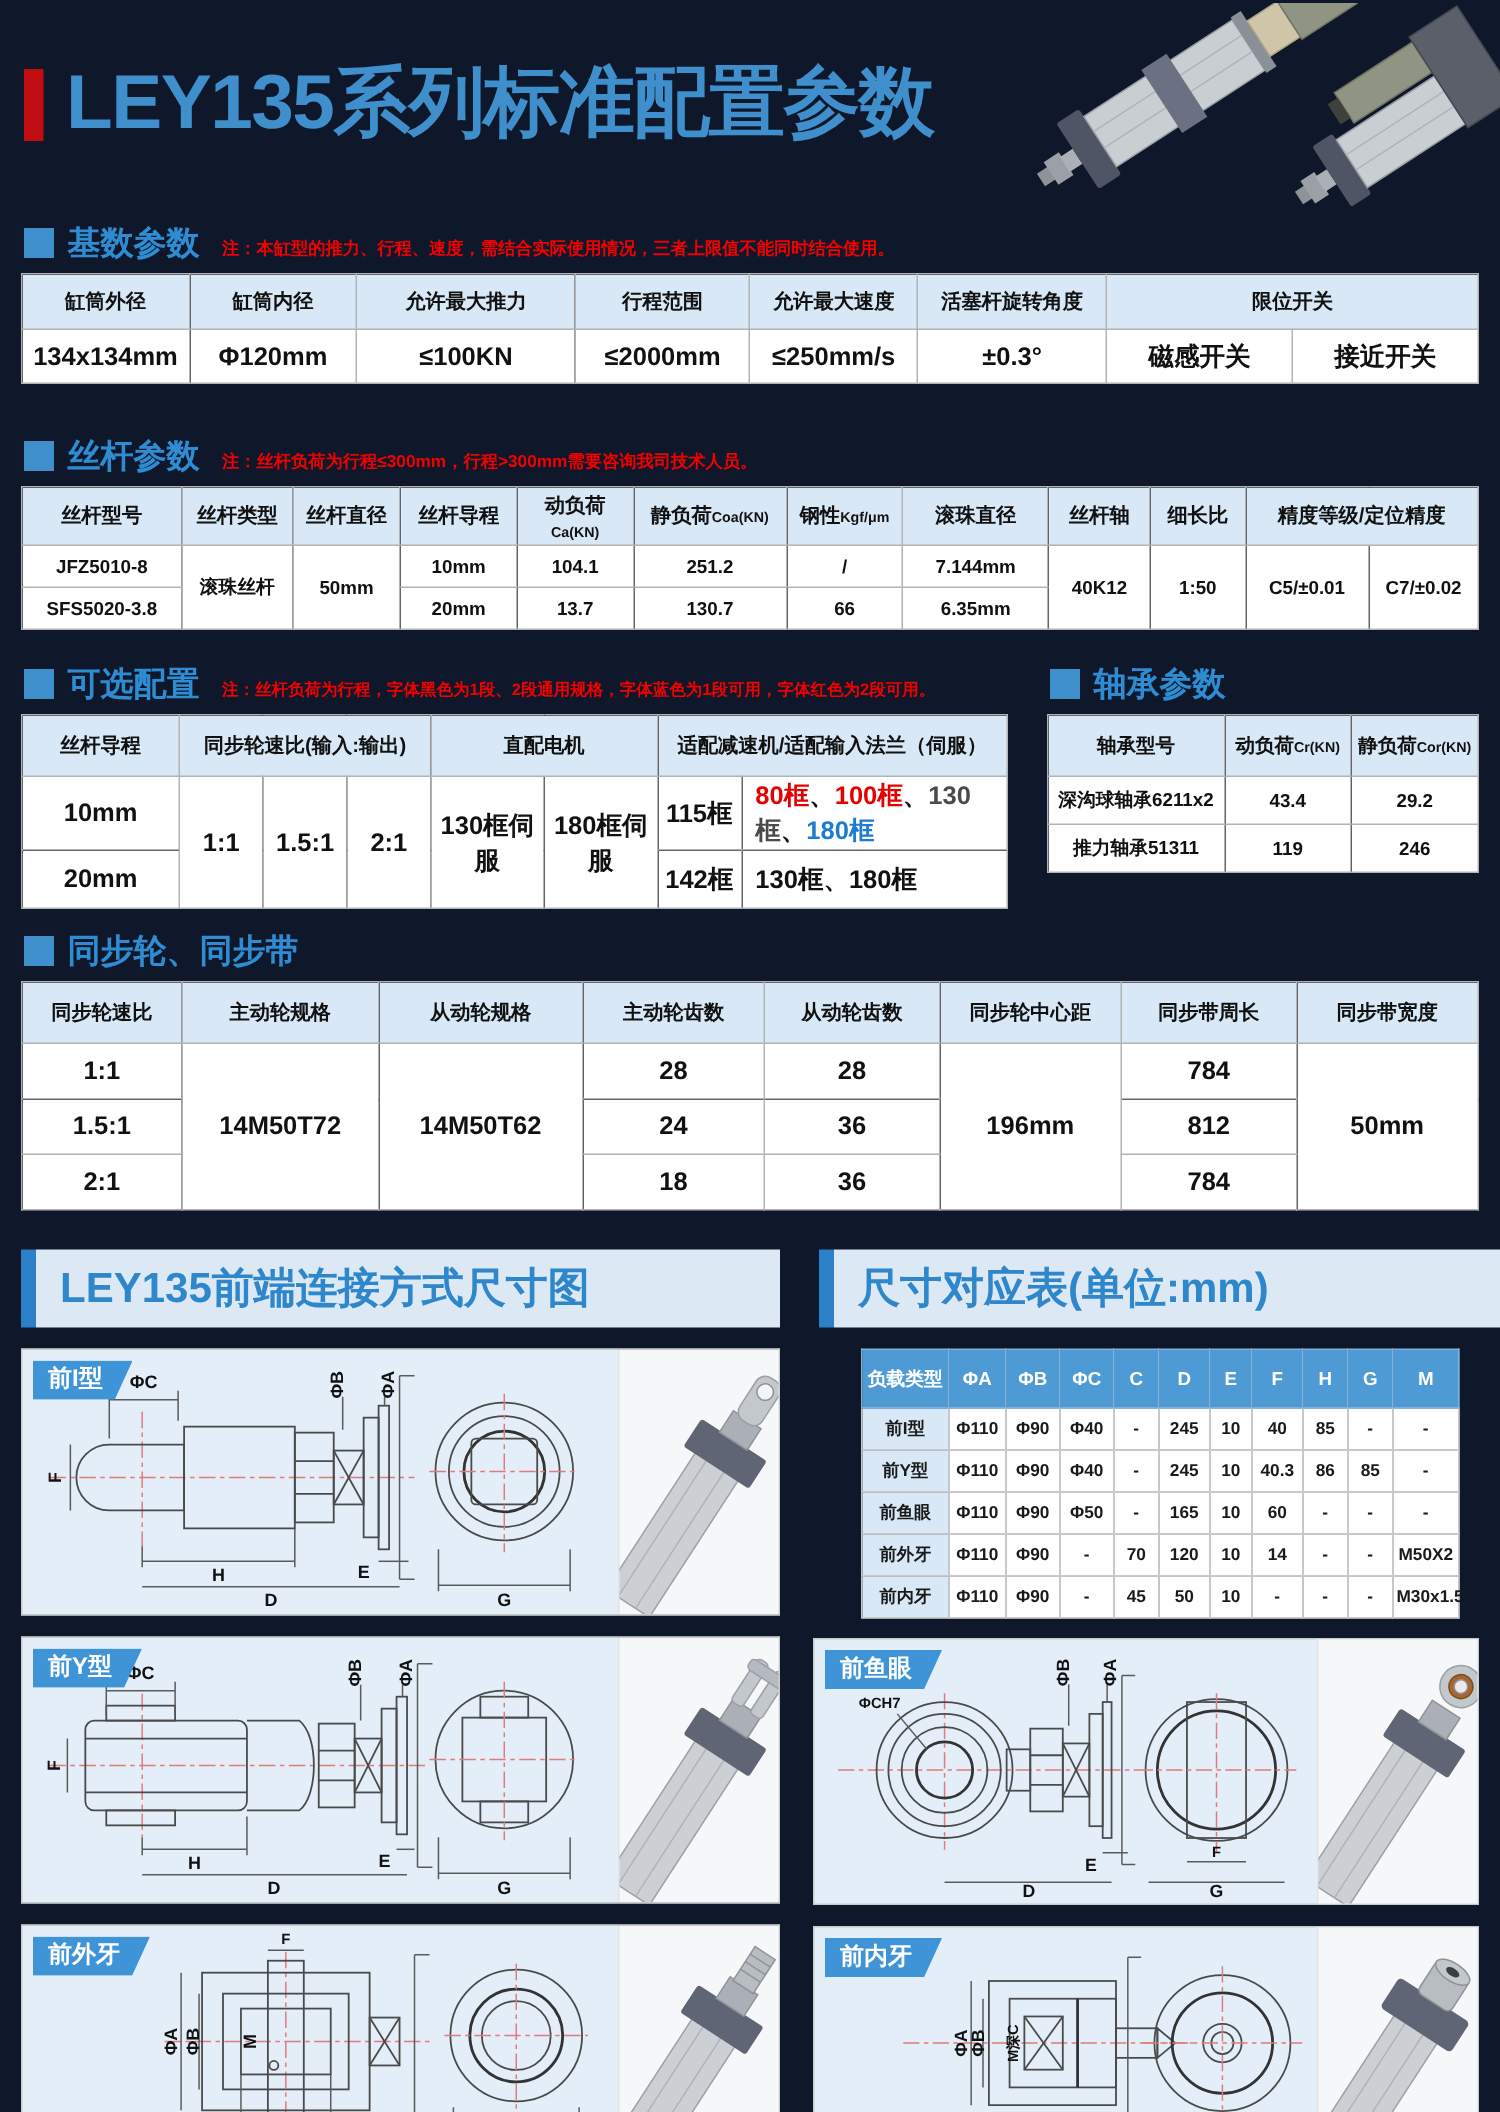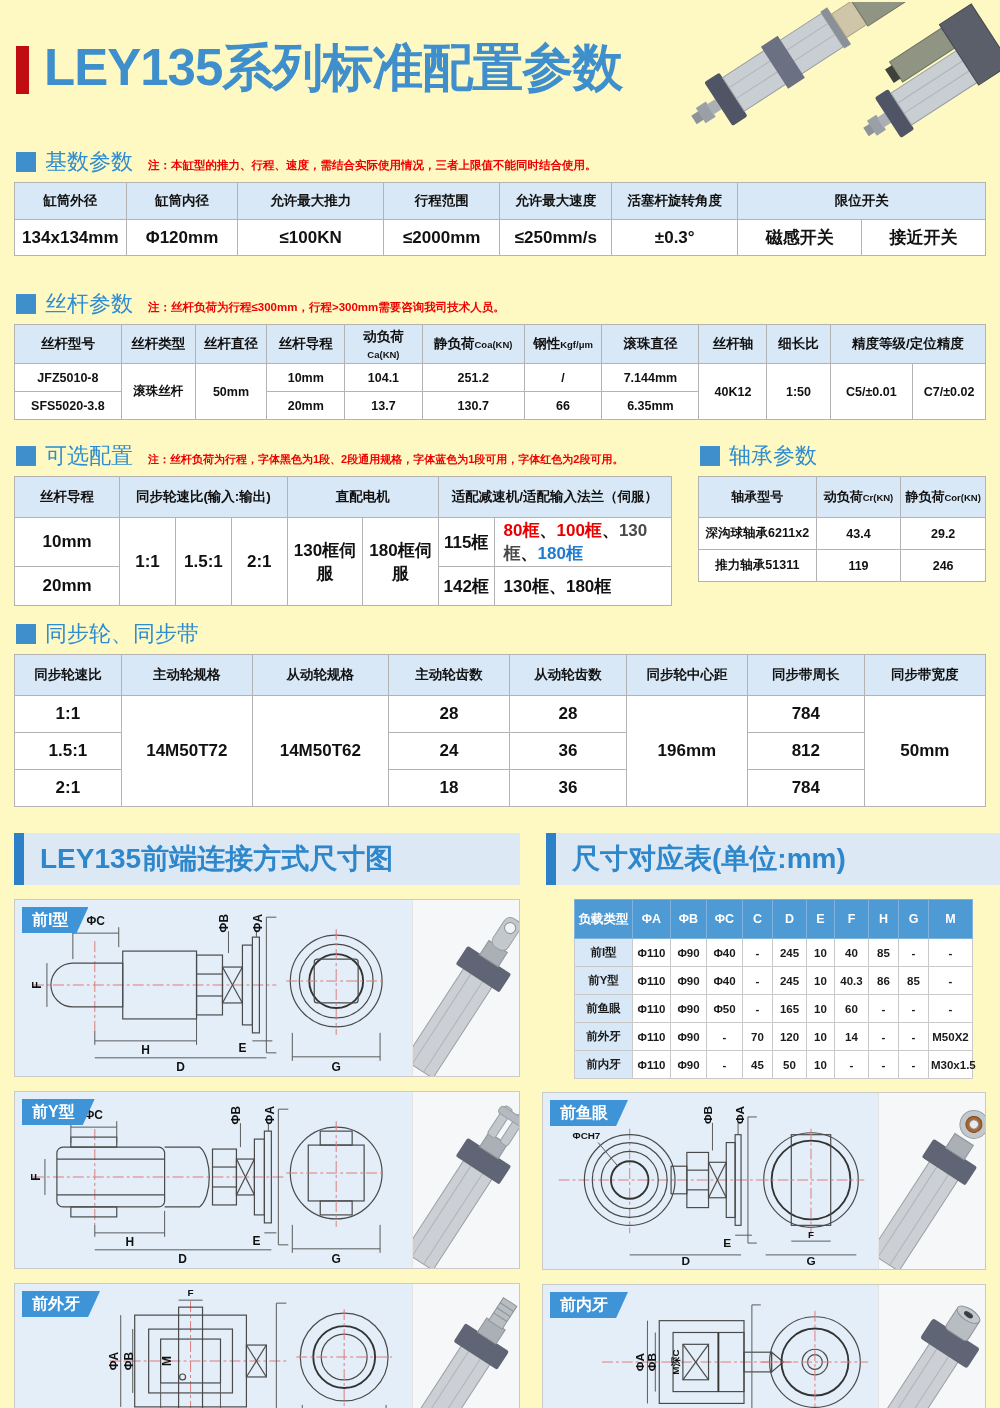--- a/index.html
+++ b/index.html
@@ -1,29 +1,29 @@
 <!DOCTYPE html>
 <html><head>
 <meta charset="utf-8">
 <style>
   html,body{margin:0;padding:0;background:#fff;}
   body{font-family:"Liberation Sans","DejaVu Sans",sans-serif;color:#1a1a1a;}
-  .page{width:1000px;height:1408px;position:relative;overflow:hidden;background:#fef9c3;margin:0 auto;}
+  .page{width:1000px;height:1408px;position:relative;overflow:hidden;background:#0f172a;margin:0 auto;}
   .inner{padding:0 14px;}
 
   
   .header{position:relative;height:148px;}
   .red-bar{position:absolute;left:16px;top:46px;width:13px;height:48px;background:#C00D12;}
   .page-title{position:absolute;left:44px;top:34px;font-size:51px;font-weight:bold;color:#3E8FCC;letter-spacing:-1px;white-space:nowrap;}
   .product-renders{position:absolute;top:2px;right:0;width:312px;height:144px;}
 
   
   .sec{display:flex;align-items:center;gap:9px;height:28px;margin:0 0 6px 2px;}
   .sec-sq{width:20px;height:20px;background:#3E8FCC;flex:0 0 auto;}
-  .sec-title{font-size:22px;font-weight:normal;color:#2D8CD2;white-space:nowrap;}
+  .sec-title{font-size:22px;font-weight:bold;color:#2D8CD2;white-space:nowrap;}
   .sec-note{font-size:11.5px;font-weight:bold;color:#F10000;margin-left:6px;position:relative;top:3px;white-space:nowrap;}
 
   
   table{border-collapse:collapse;width:100%;table-layout:fixed;}
   .t th,.t td{border:1px solid #b3b3b3;text-align:center;padding:1px 3px;overflow:hidden;}
   .t th{background:#D8E8F6;font-size:13.5px;font-weight:bold;color:#111;}
   .t td{background:#fff;font-size:17px;font-weight:bold;color:#111;}
   .t .sub{font-size:9.5px;font-weight:bold;}
   .tb1 th{height:34px}.tb1 td{height:33px}
   .tb2 th{height:36px}.tb2 td{height:25px;font-size:12.5px}

